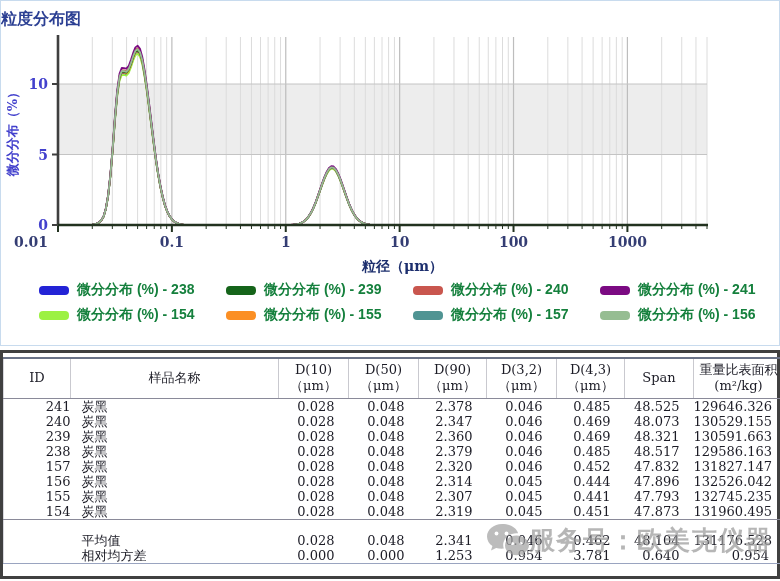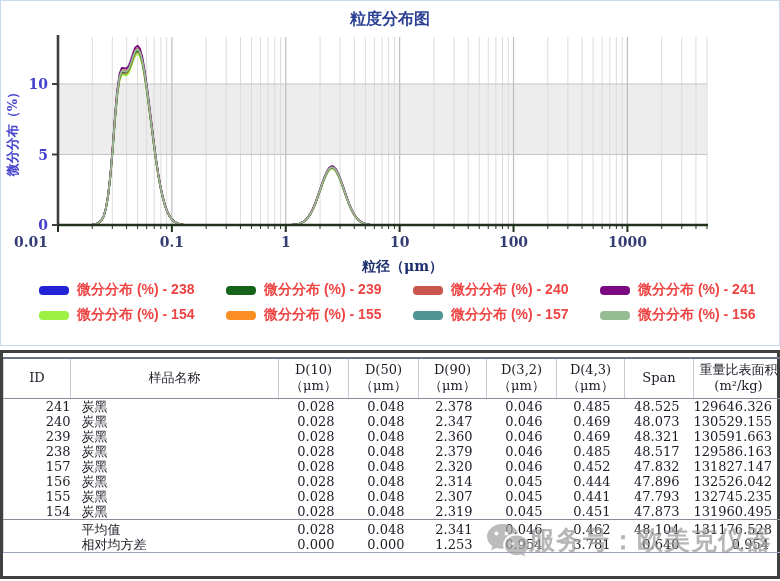--- a/index.html
+++ b/index.html
@@ -8,38 +8,37 @@
   .page { width:780px; height:581px; background:#fff; }
 
   .panel-chart {
     width:780px; height:346px;
     border:1px solid #c8dbee;
     background:#fff;
     position:relative;
     overflow:hidden;
   }
   .chart-title {
-    text-align:center;
     font-family:"DejaVu Serif","Liberation Serif",serif;
     font-weight:bold; font-size:16px; color:#2b3f93;
     padding-top:8px; height:26px;
   }
   svg text { font-family:"DejaVu Serif","Liberation Serif",serif; }
   .xt { fill:#343d73; font-size:14px; font-weight:bold; }
   .yt { fill:#4341cd; font-size:14px; font-weight:bold; }
   .xlab { fill:#1d2f6e; font-size:14px; font-weight:bold; }
   .ylab { fill:#4341cd; font-size:13px; font-weight:bold; }
 
   .legend {
     display:grid;
     grid-template-columns:repeat(4,187px);
     row-gap:7px;
     margin:2px 0 0 38px;
   }
-  .legend-item { display:flex; align-items:center; font-size:14px; color:#ef4444; font-weight:bold; }
+  .legend-item { display:flex; align-items:center; font-size:14px; color:#15803d; font-weight:bold; }
   .legend-swatch { width:30px; height:9px; border-radius:4px; margin-right:8px; flex:0 0 auto; }
 
   .panel-table {
     width:780px; height:229px;
     margin-top:4px;
     border:3px solid #404040;
     position:relative;
     background:#fff;
     padding:4px 0 0 0;
   }
@@ -60,21 +59,21 @@
   }
   .dtable thead td:first-child { border-left:none; }
   .dtable tbody td {
     font-size:13px; height:15px; line-height:15px;
     white-space:nowrap; overflow:hidden;
   }
   .dtable td.num { text-align:right; padding-right:14px; }
   .dtable td.id { text-align:right; }
   .dtable td.name { text-align:left; padding-left:11px; }
   .dtable tbody.body tr:last-child td { border-bottom:1px solid #8a8a99;margin-left:9px; }
-  .dtable tbody.sum tr:first-child td { padding-top:2px; }
+  .dtable tbody.sum tr:first-child td { padding-top:13px; }
 
   .watermark {
     position:absolute; left:482px; top:168px;
     display:flex; align-items:center;
     opacity:0.72; pointer-events:none; z-index:3;
   }
   .watermark-text {
     font-size:26px; font-weight:bold; color:#9b9b9b;
     letter-spacing:1px; white-space:nowrap;
     font-family:Liberation Sans, sans-serif;

